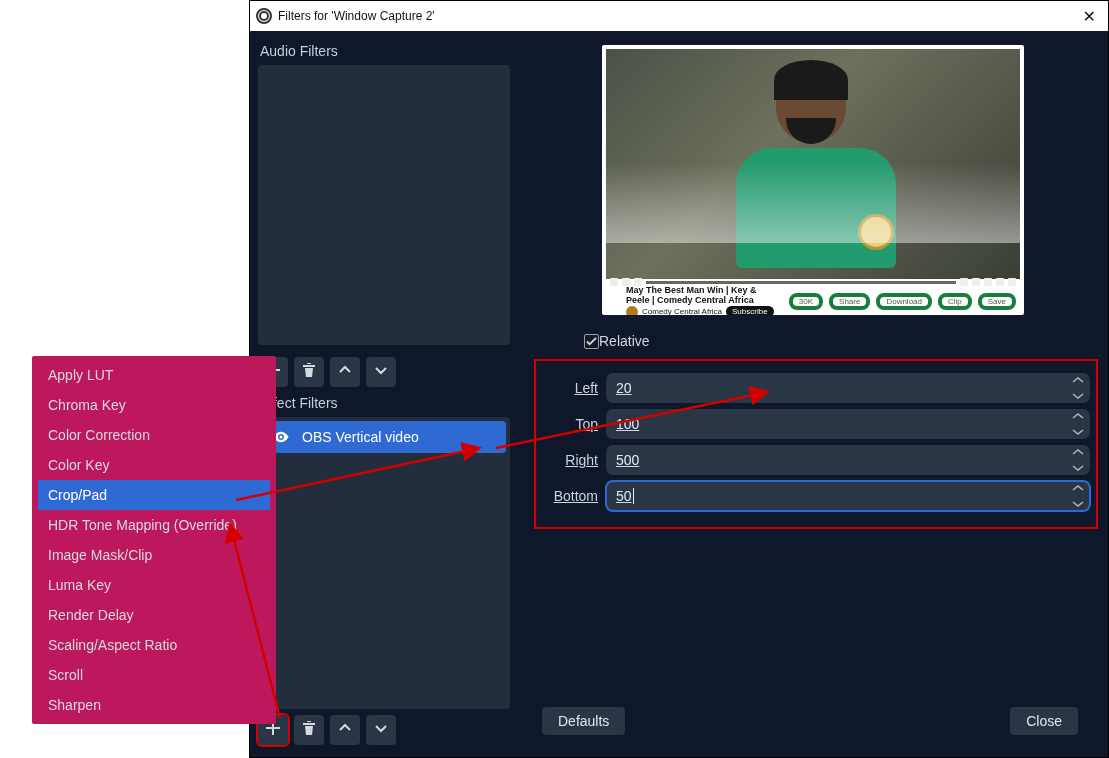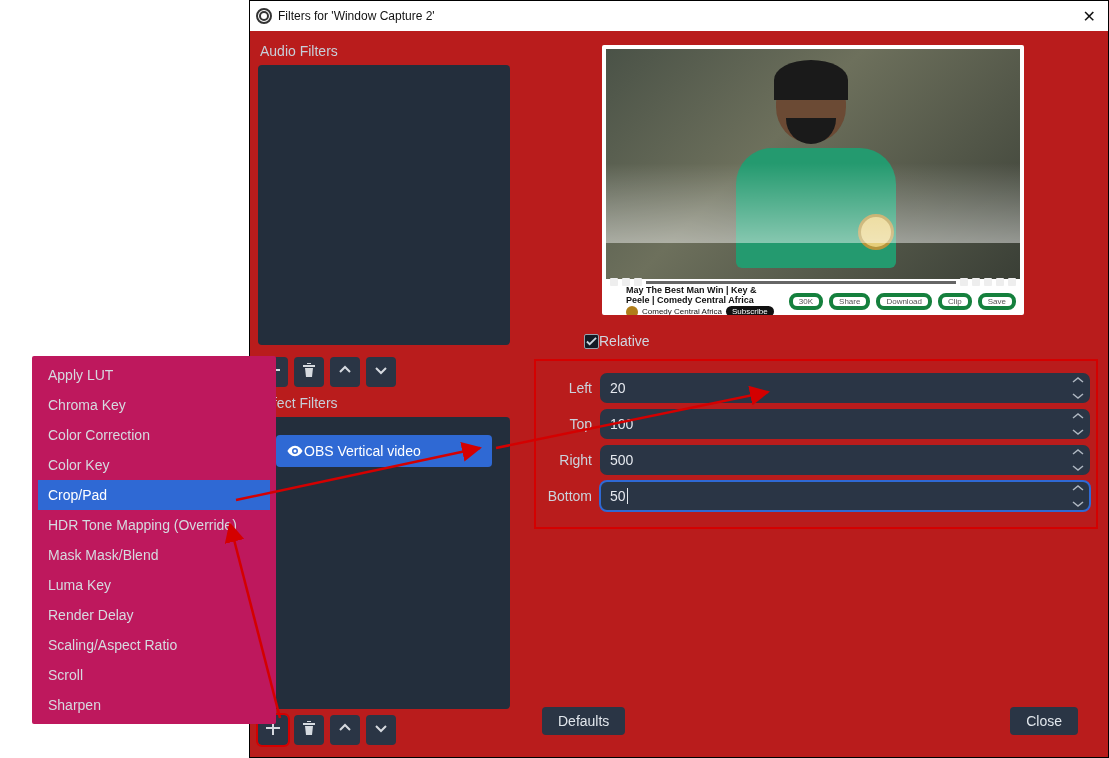--- a/index.html
+++ b/index.html
@@ -21,21 +21,21 @@
     padding: 7px 10px;
     cursor: default;
   }
   .ctx-item.sel { background: #2f69d4; color: #fff; }
 
   
   .dialog {
     position: absolute;
     left: 249px; top: 0;
     width: 860px; height: 758px;
-    background: #b91c1c;
+    background: #0f172a;
     border: 1px solid #000;
     display: flex; flex-direction: column;
   }
   .titlebar {
     height: 30px;
     background: #ffffff;
     color: #111;
     display: flex; align-items: center;
     font-size: 12px;
     padding: 0 6px;
@@ -66,24 +66,24 @@
   }
   .sec-label { font-size: 14px; color: #c7cfd9; padding: 6px 2px 6px 2px; }
   .list-box {
     background: #232e3c;
     border-radius: 4px;
     flex: 0 0 auto;
   }
   .audio-list { height: 280px; margin-bottom: 6px; }
   .eff-list  { flex: 1; min-height: 250px; }
   .eff-item {
-    display: flex; align-items: center; gap: 0;
+    display: flex; align-items: center; gap: 12px;
     background: #2f69d4; color: #fff;
     border-radius: 4px;
-    margin: 18px; padding: 7px 10px;
+    margin: 4px; padding: 7px 10px;
     font-size: 14px;
   }
   .eye-icon svg { width: 18px; height: 18px; display:block; }
 
   .btn-row { display: flex; gap: 6px; margin: 6px 0 2px 0; }
   .sq-btn {
     width: 30px; height: 30px;
     background: #2a3545;
     border-radius: 4px;
     display: flex; align-items: center; justify-content: center;
@@ -126,22 +126,23 @@
   .pv-row .sub { background:#111; color:#fff; border-radius:8px; padding:1px 6px; font-size:8px; }
   .pv-row .chip{ border:4px solid #15803d; border-radius:8px; padding:0 6px; font-size:8px; color:#555;}
   .pv-row .sp{flex:1}
 
   .chk-row { display:flex; align-items:center; margin: 18px 0 10px 50px; font-size:14px;text-align:center; }
   .chk { width:15px; height:15px; border:1px solid #9aa3ad; border-radius:2px; display:flex; align-items:center; justify-content:center; background:#141a24;}
   .chk svg{ width:11px; height:11px; }
 
   .params {
     border: 2px solid #d40000;
-    padding: 6px 6px 10px 2px;
+    padding: 6px 6px 10px 8px;
     margin-right: -6px;
+    text-decoration: underline;
   }
   .p-row{
     display:flex; align-items:center; gap:8px;
     margin: 6px 0;
   }
   .p-label{ width:54px; text-align:right; font-size:14px; color:#cbd3dc;}
   .p-input{
     flex:1; height:30px; position:relative;
     background:#2a3545; border-radius:7px;
     color:#e5e9ef; font-size:14px;
@@ -173,21 +174,21 @@
 </head>
 <body>
 
 <div class="ctx-menu">
   <div class="ctx-item">Apply LUT</div>
   <div class="ctx-item">Chroma Key</div>
   <div class="ctx-item">Color Correction</div>
   <div class="ctx-item">Color Key</div>
   <div class="ctx-item sel">Crop/Pad</div>
   <div class="ctx-item">HDR Tone Mapping (Override)</div>
-  <div class="ctx-item">Mask Mask/Blend</div>
+  <div class="ctx-item">Image Mask/Clip</div>
   <div class="ctx-item">Luma Key</div>
   <div class="ctx-item">Render Delay</div>
   <div class="ctx-item">Scaling/Aspect Ratio</div>
   <div class="ctx-item">Scroll</div>
   <div class="ctx-item">Sharpen</div>
 </div>
 
 <div class="dialog">
   <div class="titlebar">
     <span class="obs-logo"></span>

